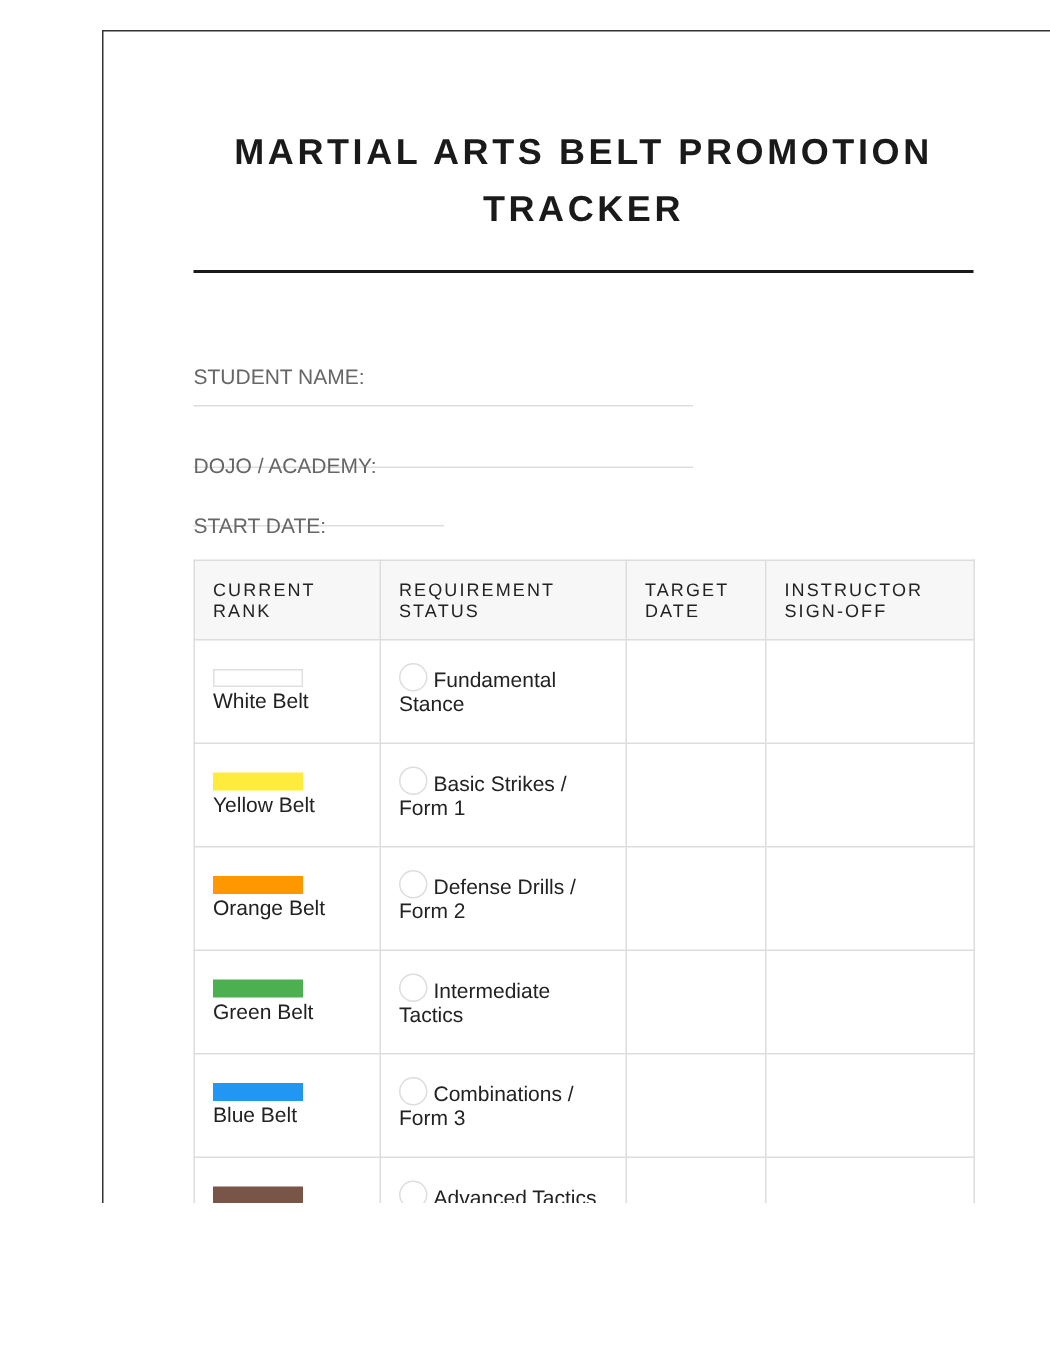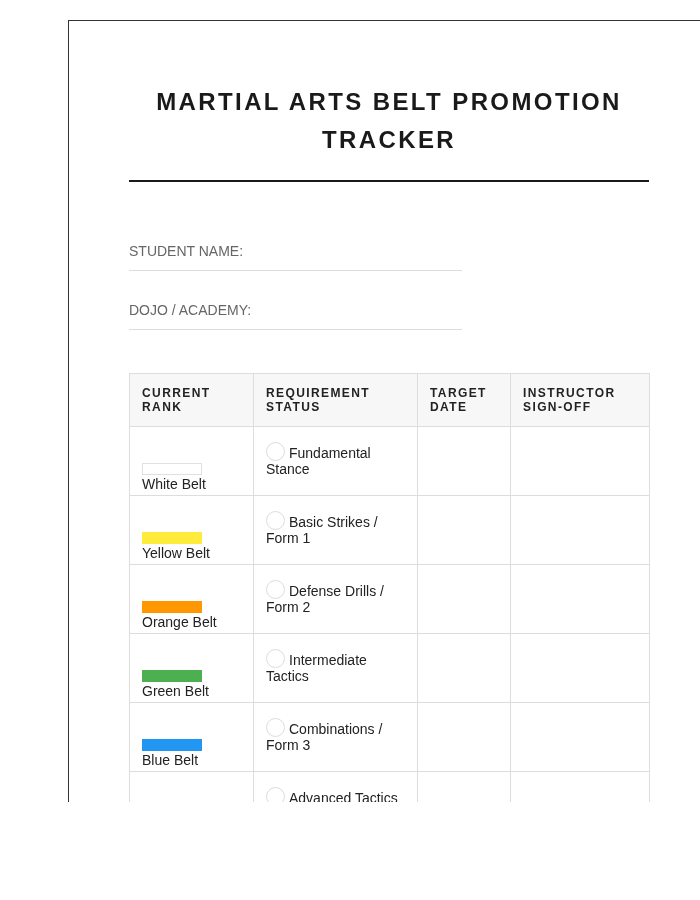--- a/index.html
+++ b/index.html
@@ -13,24 +13,24 @@
              font-size: 24px; letter-spacing: 2.4px; line-height: 38px; color: #1a1a1a; }
     .title-rule { margin-top: 21px; height: 2px; background: #1a1a1a; }
     .fields { margin-top: 51px; }
     .field-row { display: flex; gap: 20px; height: 59px; flex-direction: column; }
     .field { border-bottom: 1px solid #dddddd; height: 38px; box-sizing: border-box; position: relative; }
     .field.wide { width: 333px; }
     .field.narrow { width: 167px; }
     .field-label { position: absolute; left: 0; top: 10px; font-size: 14px; color: #666; }
     table { margin-top: 22px; width: 520px; border-collapse: collapse; table-layout: fixed; }
     th, td { border: 1px solid #dddddd; vertical-align: top; text-align: left; }
-    th { background: #f7f7f7; font-size: 12px; font-weight: bold; letter-spacing: 1.4px;
+    th { background: #f7f7f7; font-size: 12px; font-weight: normal; letter-spacing: 1.4px;
          color: #222; padding: 12px 12px 12px 12px; line-height: 14px; height: 26px; }
     td { height: 69px; padding: 0 12px; box-sizing: border-box; font-size: 14px; }
-    .rank-cell { padding-top: 36px; }
+    .rank-cell { padding-top: 19px; }
     .swatch { width: 60px; height: 12px; border: 1px solid #e0e0e0; box-sizing: border-box; }
     .rank-label { line-height: 16px; margin-top: 1px; }
     .req-cell { padding-top: 15px; line-height: 16px; }
     .check { display: inline-block; width: 19px; height: 19px; border: 1px solid #dddddd;
              border-radius: 50%; box-sizing: border-box; vertical-align: -3px; margin-right: 4px; cursor: pointer; }
   </style>
 </head>
 <body>
 
 <div class="viewport">
@@ -41,20 +41,23 @@
 
       <div class="fields">
         <div class="field-row">
           <div class="field wide">
             <span class="field-label">STUDENT NAME:</span>
           </div>
         </div>
         <div class="field-row">
           <div class="field wide">
             <span class="field-label">DOJO / ACADEMY:</span>
+          </div>
+          <div class="field narrow">
+            <span class="field-label">START DATE:</span>
           </div>
         </div>
       </div>
 
       <table>
         <colgroup>
           <col style="width:124px">
             <col style="width:164px">
             <col style="width:93px">
             <col style="width:139px">

